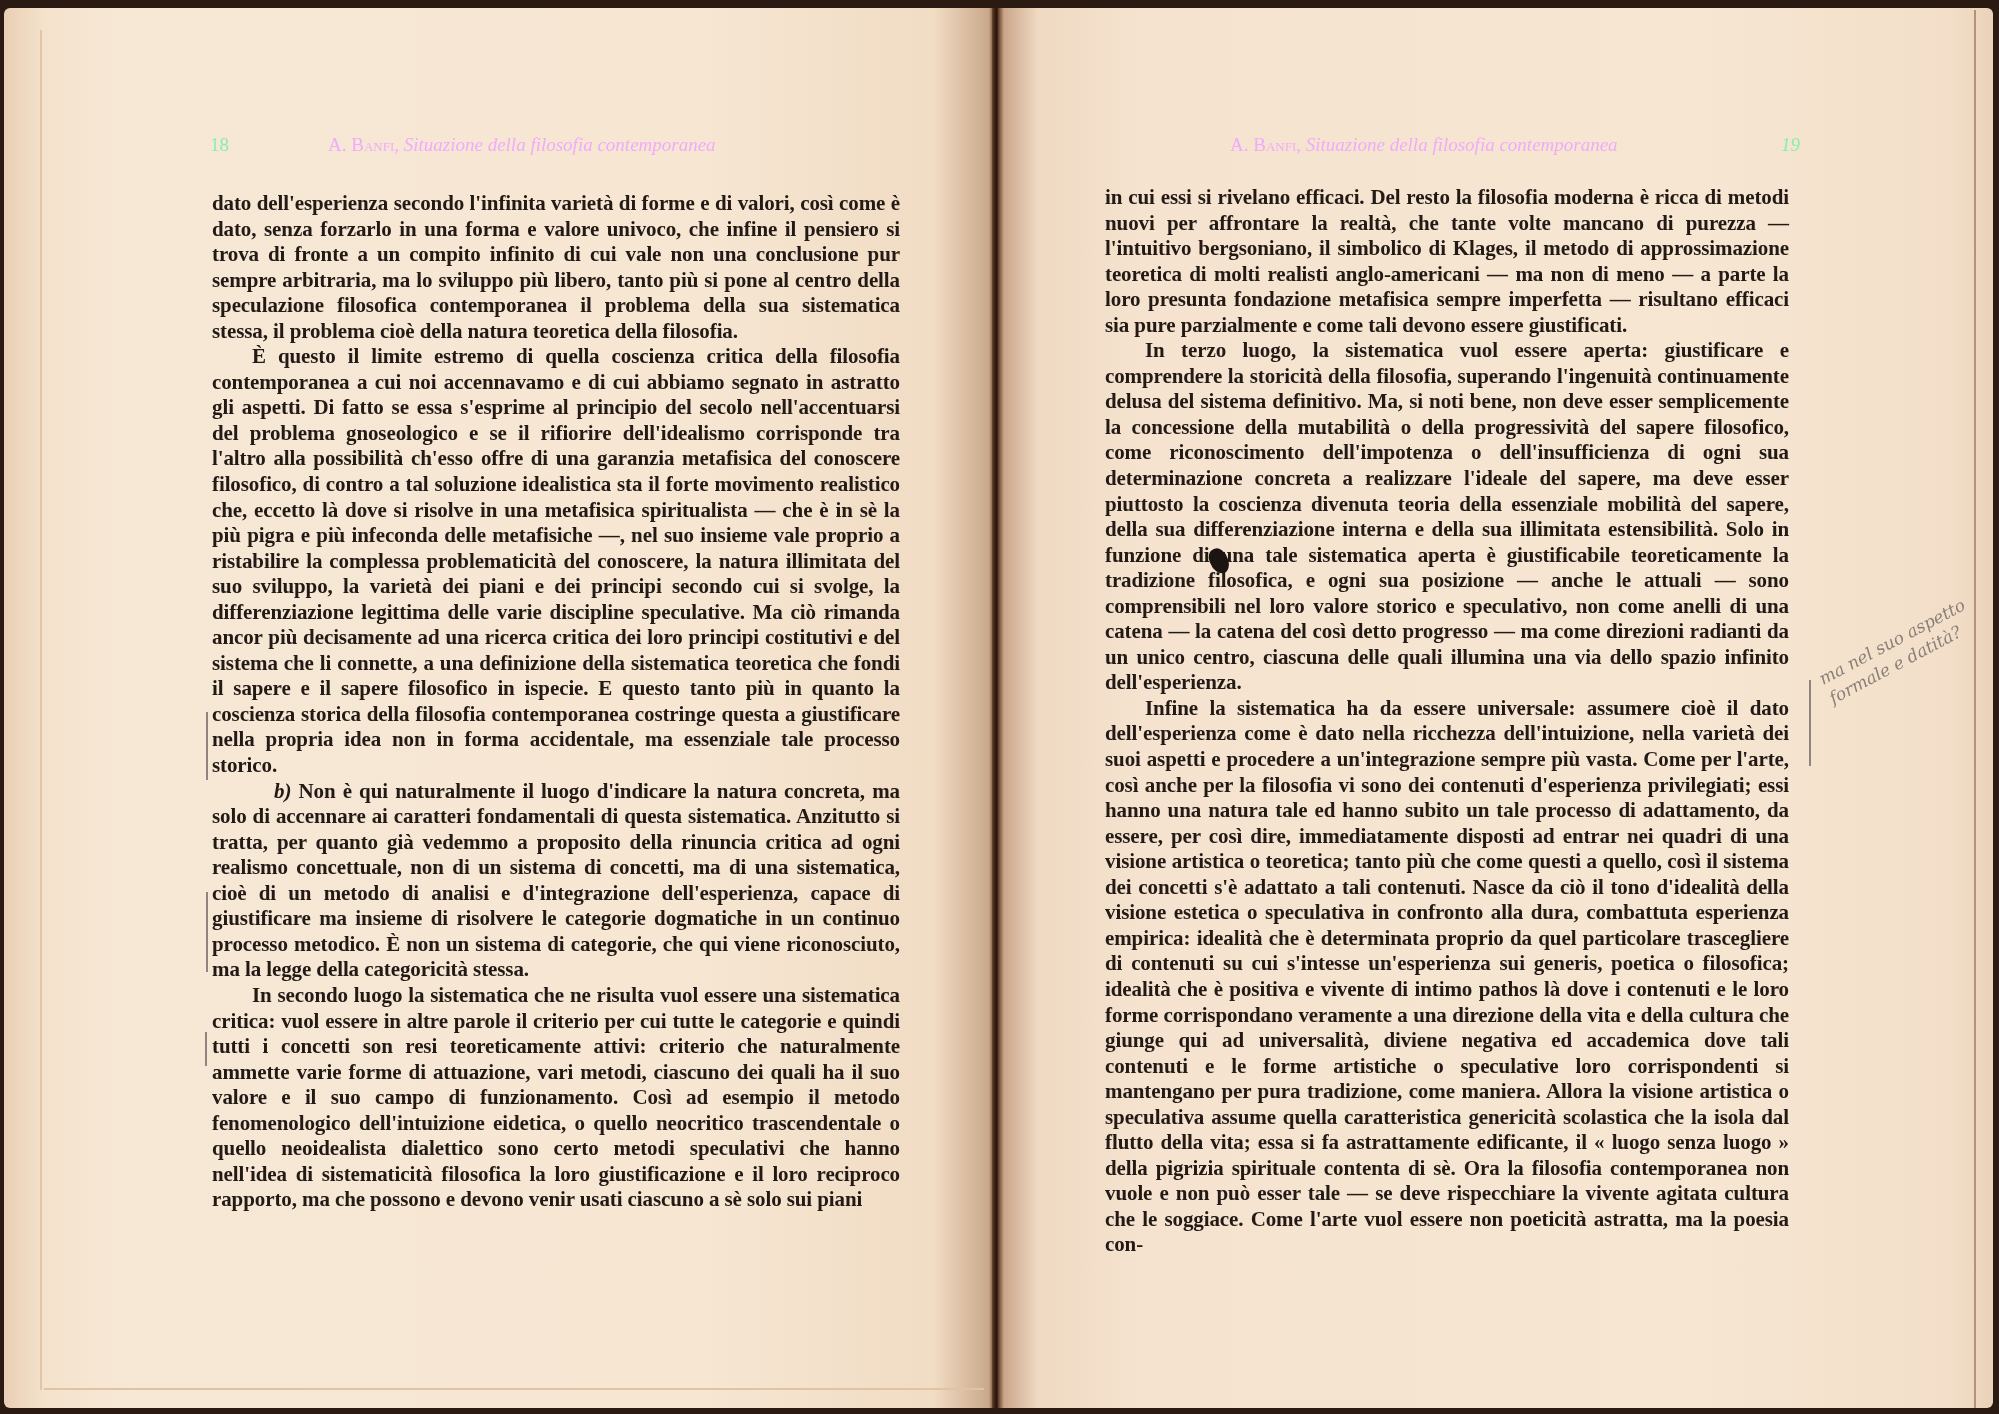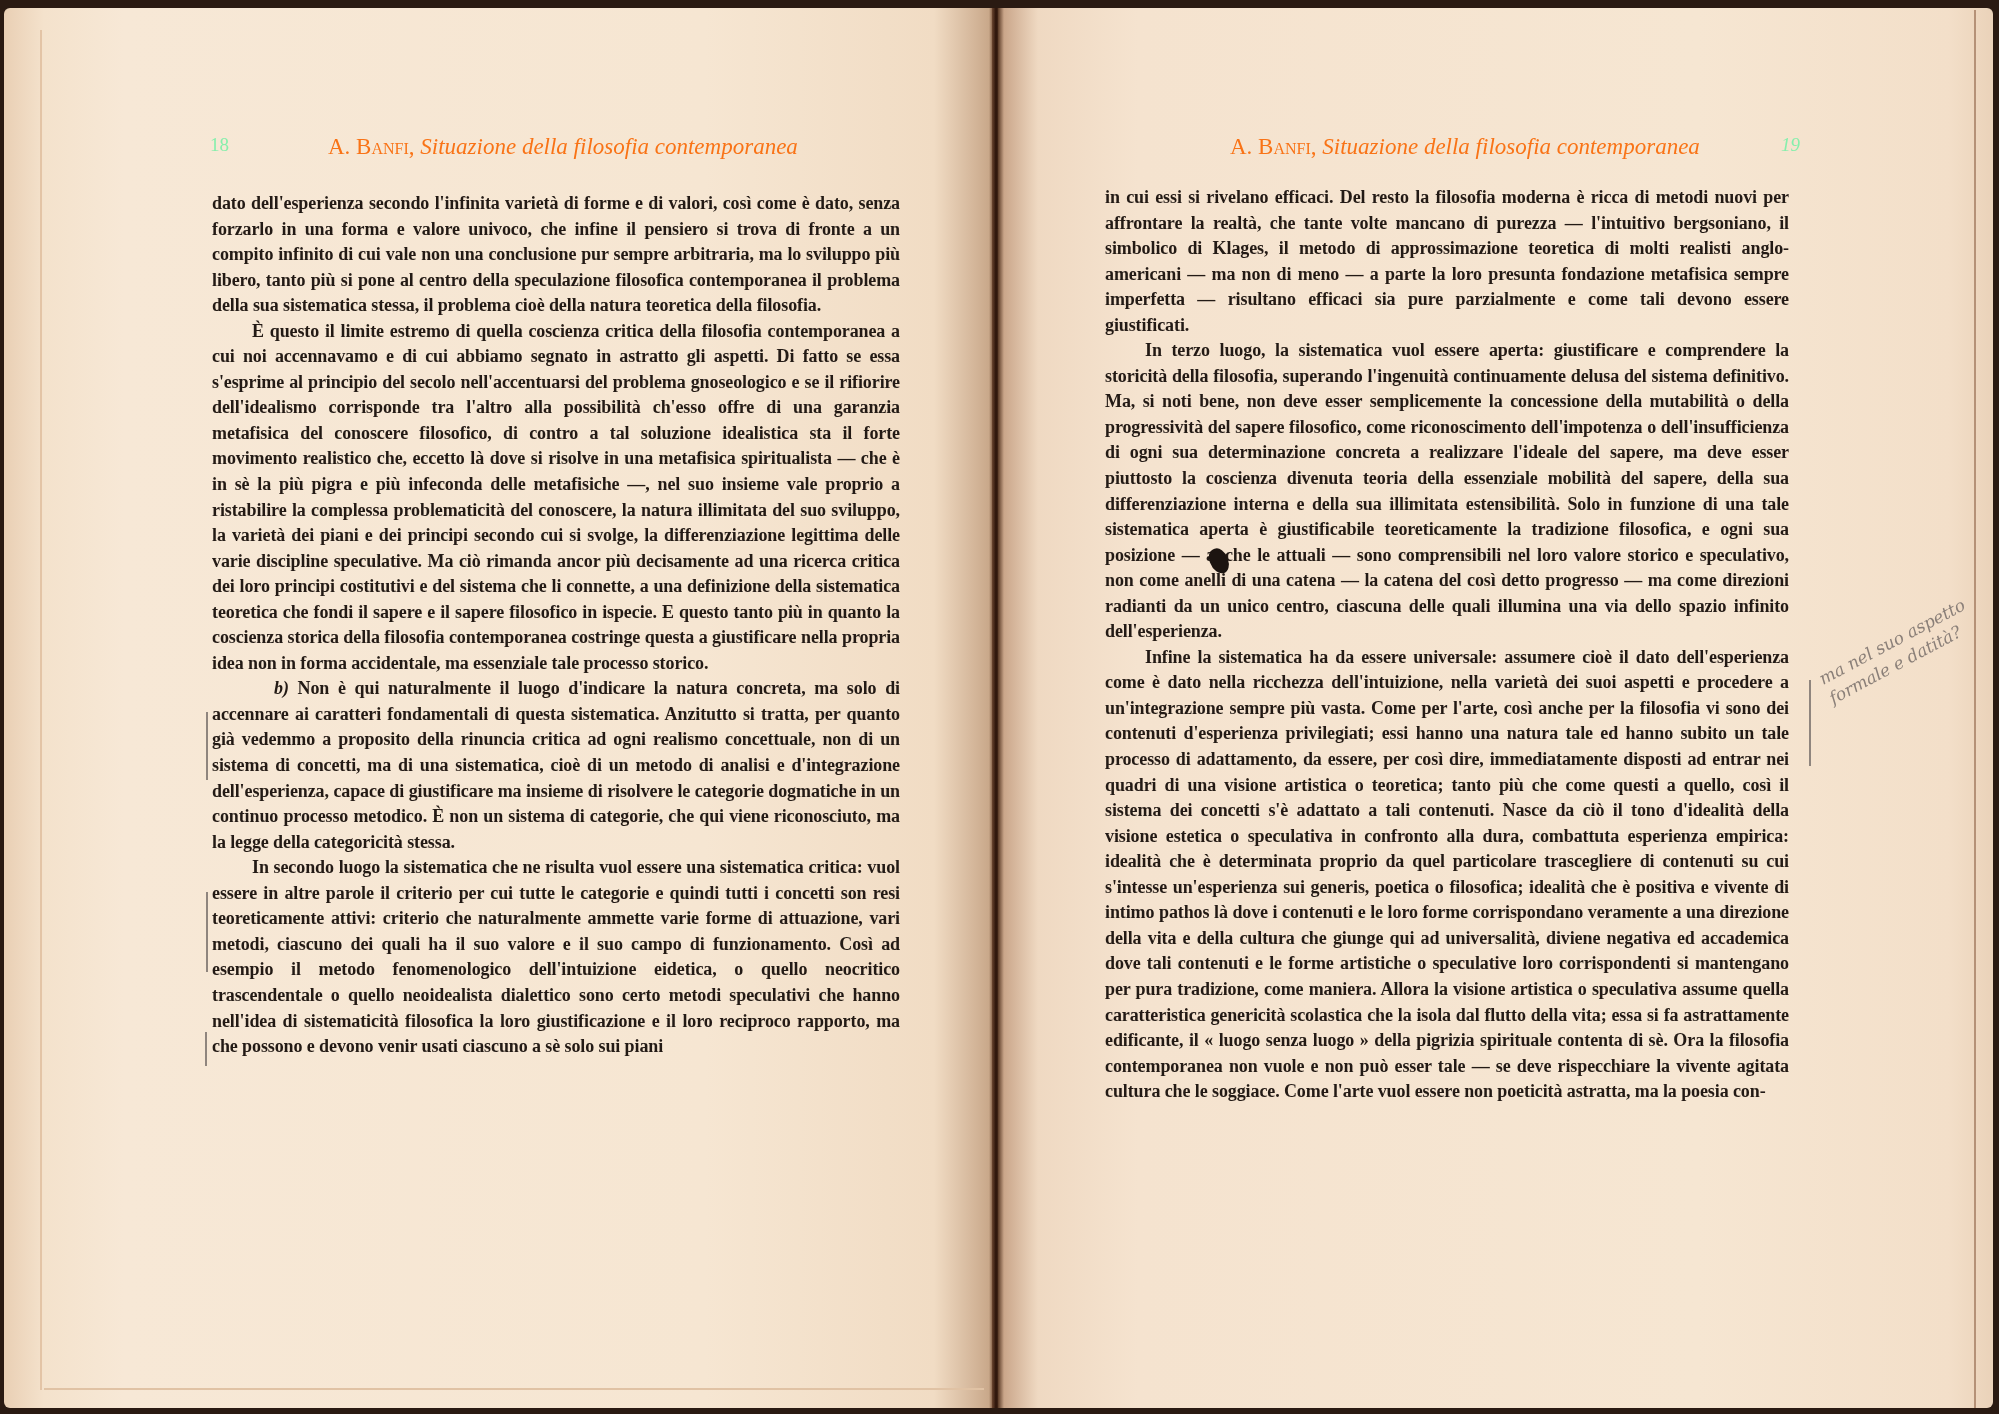--- a/index.html
+++ b/index.html
@@ -37,30 +37,30 @@
   .page-edge-bottom {
     position: absolute; left: 44px; top: 1388px; width: 940px; height: 2px;
     background: #e0c2a4;
   }
   .page-edge-right {
     position: absolute; left: 1974px; top: 10px; width: 2px; height: 1398px;
     background: #b59177;
   }
   .running-head {
     position: absolute; top: 134px;
-    font-size: 23px; color: #f97316;
+    font-size: 19px; color: #f0abfc;
     white-space: nowrap;
   }
   .running-head .author { font-variant: small-caps; }
   .running-head .title { font-style: italic; }
   .folio { position: absolute; top: 134px; font-size: 19px; color: #86efac; }
 
   .text-block {
     position: absolute;
-    font-size: 18px; line-height: 25.55px;
+    font-size: 21px; line-height: 25.55px;
     color: #231a15;
     text-align: justify;
     font-weight: bold;
     letter-spacing: -0.1px;
   }
   .left-text { left: 212px; top: 191px; width: 688px; }
   .right-text { left: 1105px; top: 185px; width: 684px; }
   .text-block p { margin: 0; text-indent: 0; }
   .text-block p.indent { text-indent: 40px; }
   .text-block p.indent-b { text-indent: 62px; }

